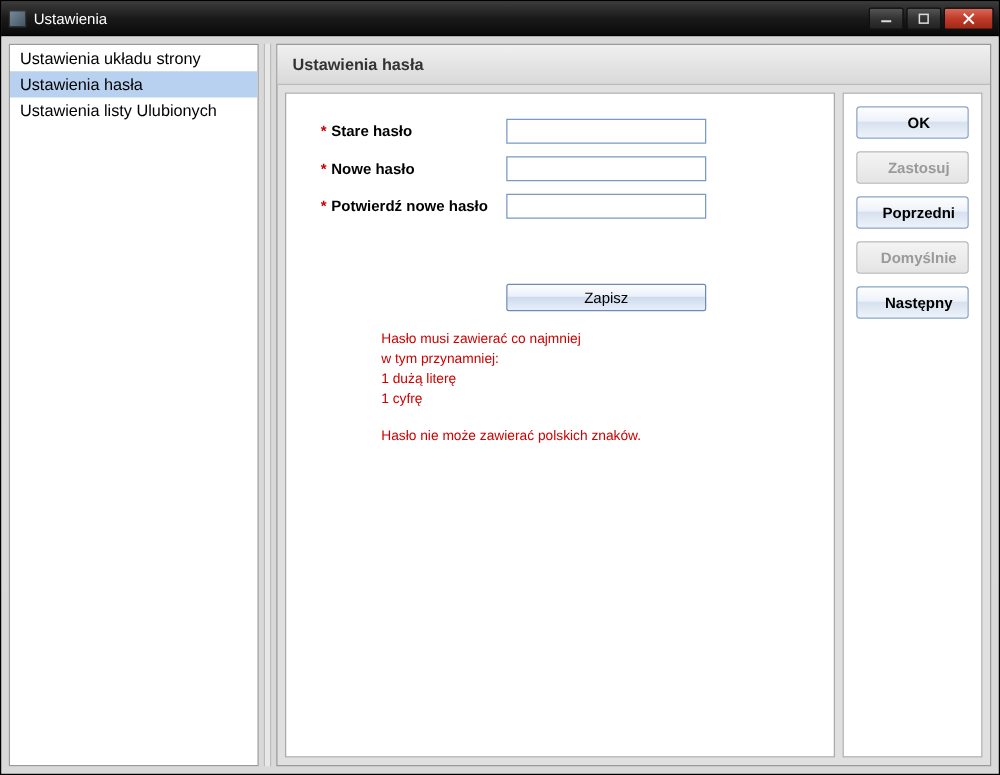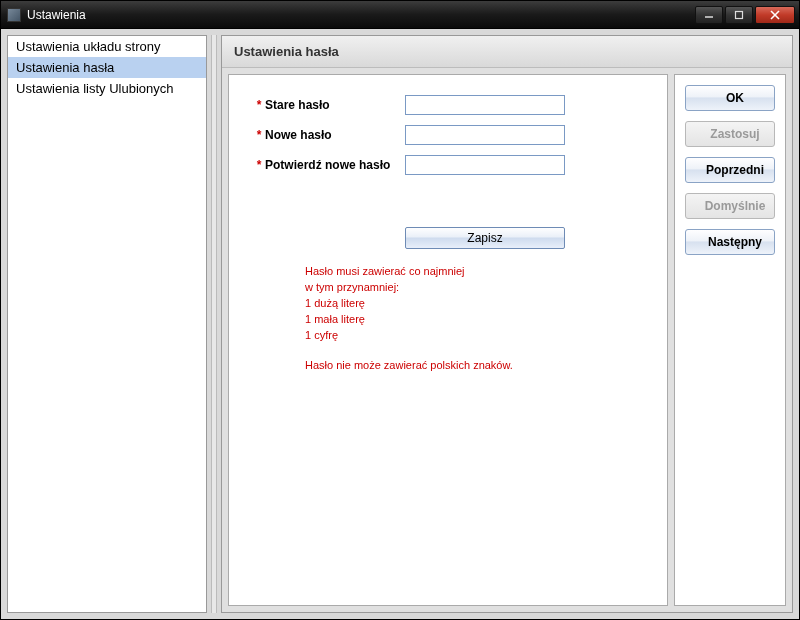--- a/index.html
+++ b/index.html
@@ -264,21 +264,20 @@
           </div>
 
           <div class="save-row">
             <button class="save-btn">Zapisz</button>
           </div>
 
           <div class="rules">
             <div>Hasło musi zawierać co najmniej</div>
             <div>w tym przynamniej:</div>
             <div>1 dużą literę</div>
-            <div>1 mała literę</div>
             <div>1 cyfrę</div>
             <div class="gap"></div>
             <div>Hasło nie może zawierać polskich znaków.</div>
           </div>
 
         </div>
 
         <div class="right-buttons">
           <button class="side-btn">OK</button>
           <button class="side-btn" disabled="">Zastosuj</button>

